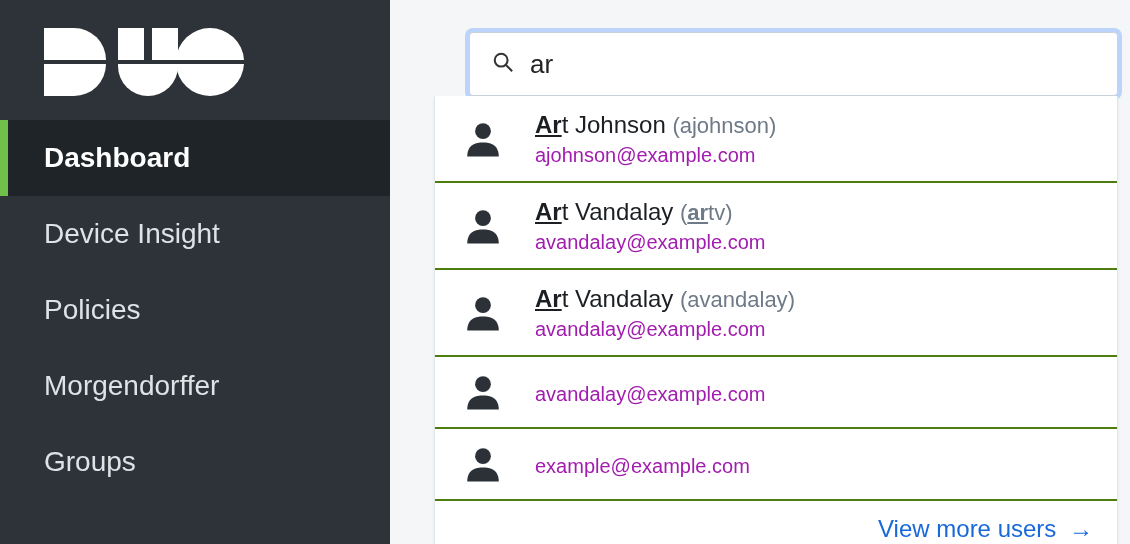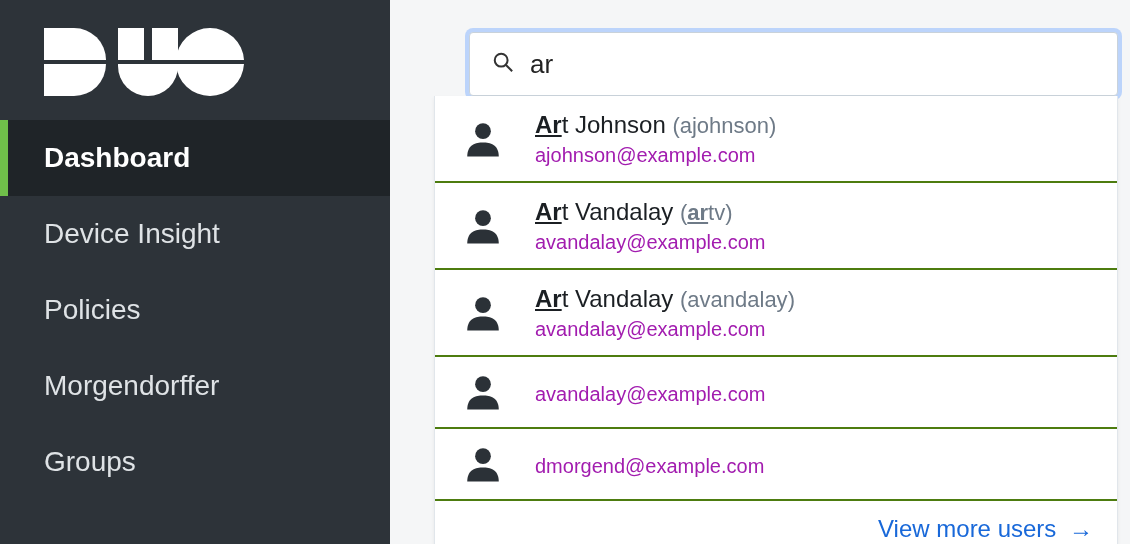--- a/index.html
+++ b/index.html
@@ -219,21 +219,21 @@
       </div>
 
       <div class="result">
         <span class="avatar">
           <svg width="42" height="42" viewBox="0 0 24 24" fill="#2b3137">
               <circle cx="12" cy="7.5" r="4.5"></circle>
               <path d="M3 22 C3 15 8 14 12 14 C16 14 21 15 21 22 Z"></path>
             </svg>
         </span>
         <div class="result-text">
-          <div class="email">dmorgend@example.com</div>
+          <div class="email">example@example.com</div>
         </div>
       </div>
 
       <div class="view-more">
         <span>View more users</span>
         <span class="arrow">→</span>
       </div>
 
     </div>
   </div>

